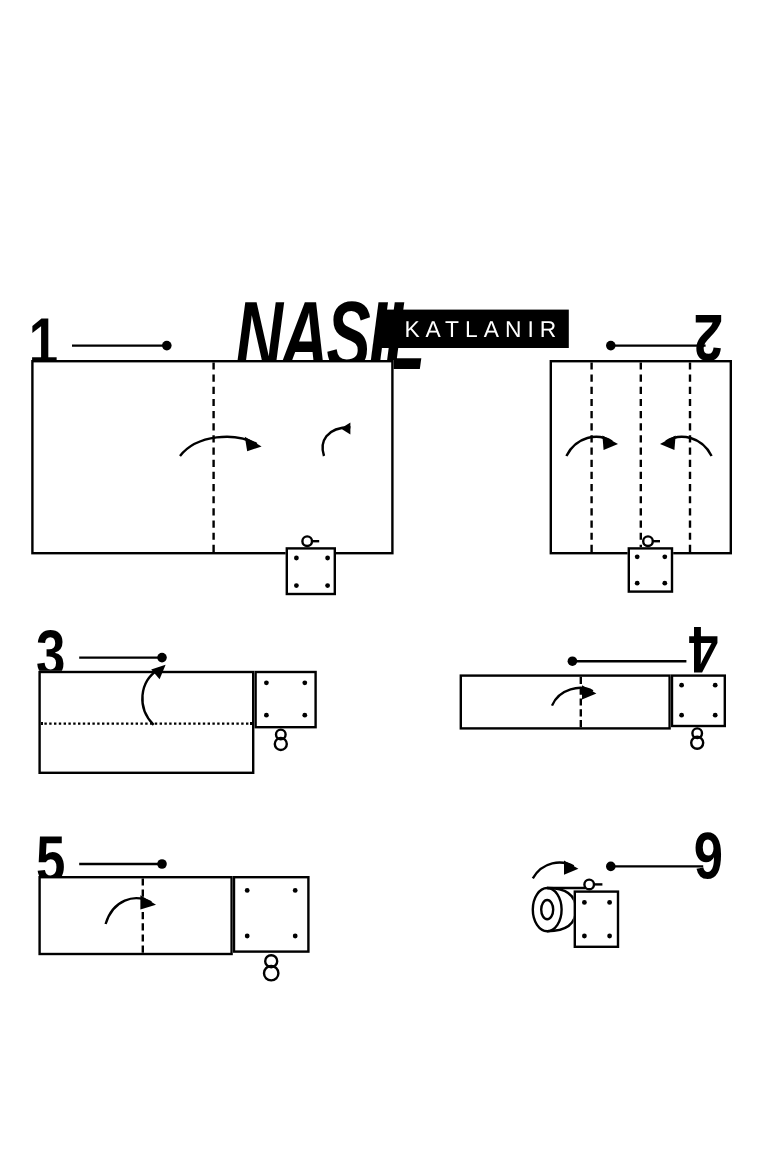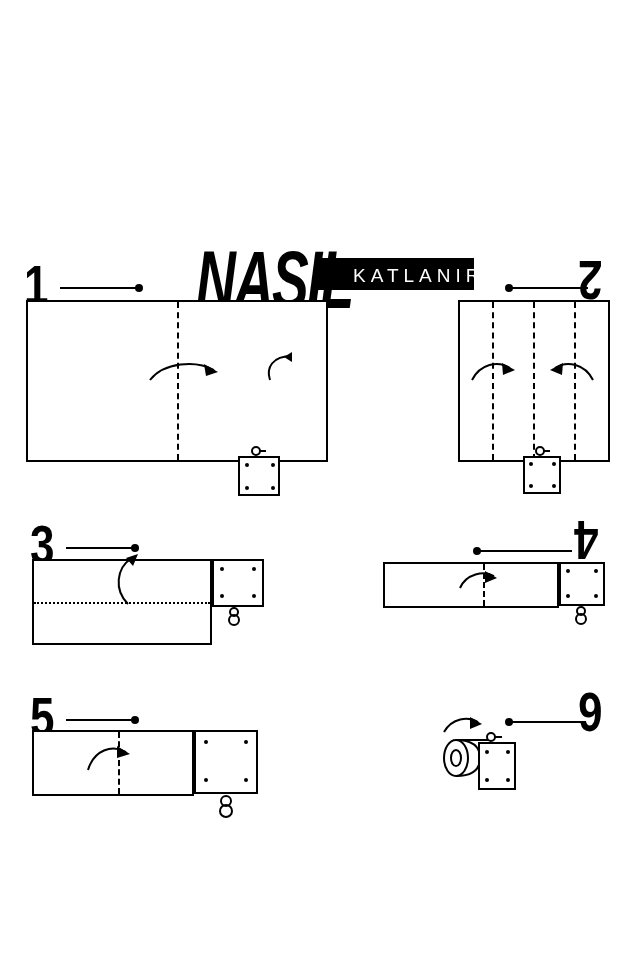--- a/index.html
+++ b/index.html
@@ -52,21 +52,20 @@
     background: #000;
   }
   .title-sub {
     position: absolute;
     left: 337px;
     top: 147px;
     font-size: 19px;
     letter-spacing: 5px;
     color: #fff;
     font-weight: 400;
-    margin-left: 16px;
   }
 
   
   .step-num {
     position: absolute;
     font-family: "Liberation Sans", sans-serif;
     font-weight: bold;
     font-size: 44px;
     line-height: 44px;
     transform: scaleY(1.25);

